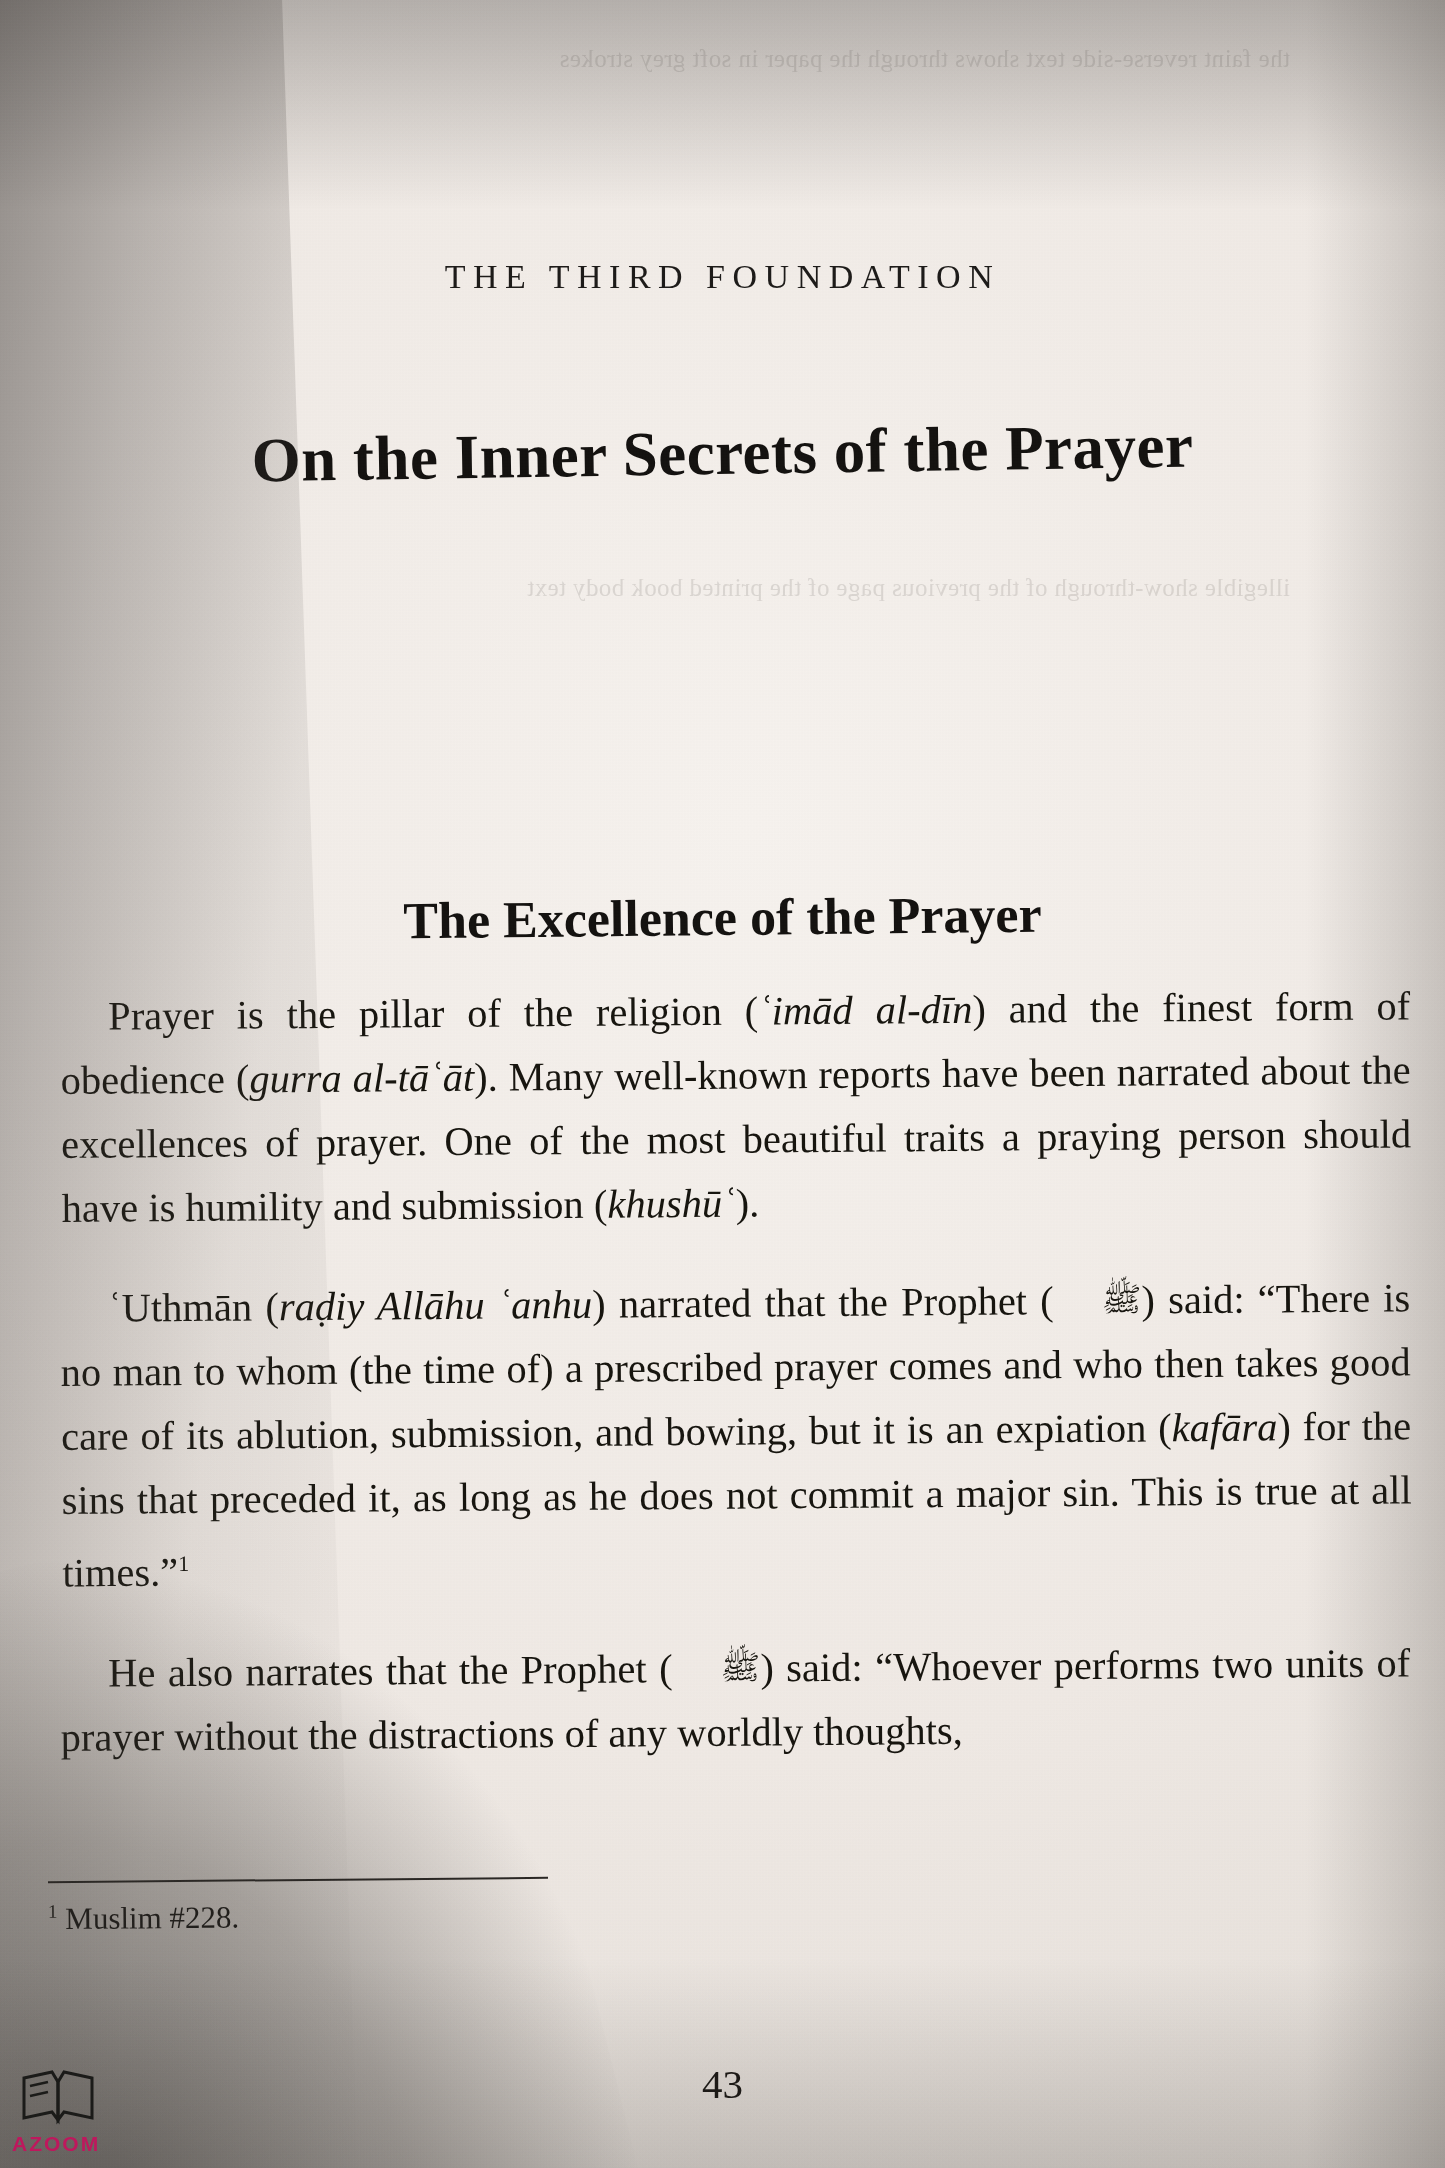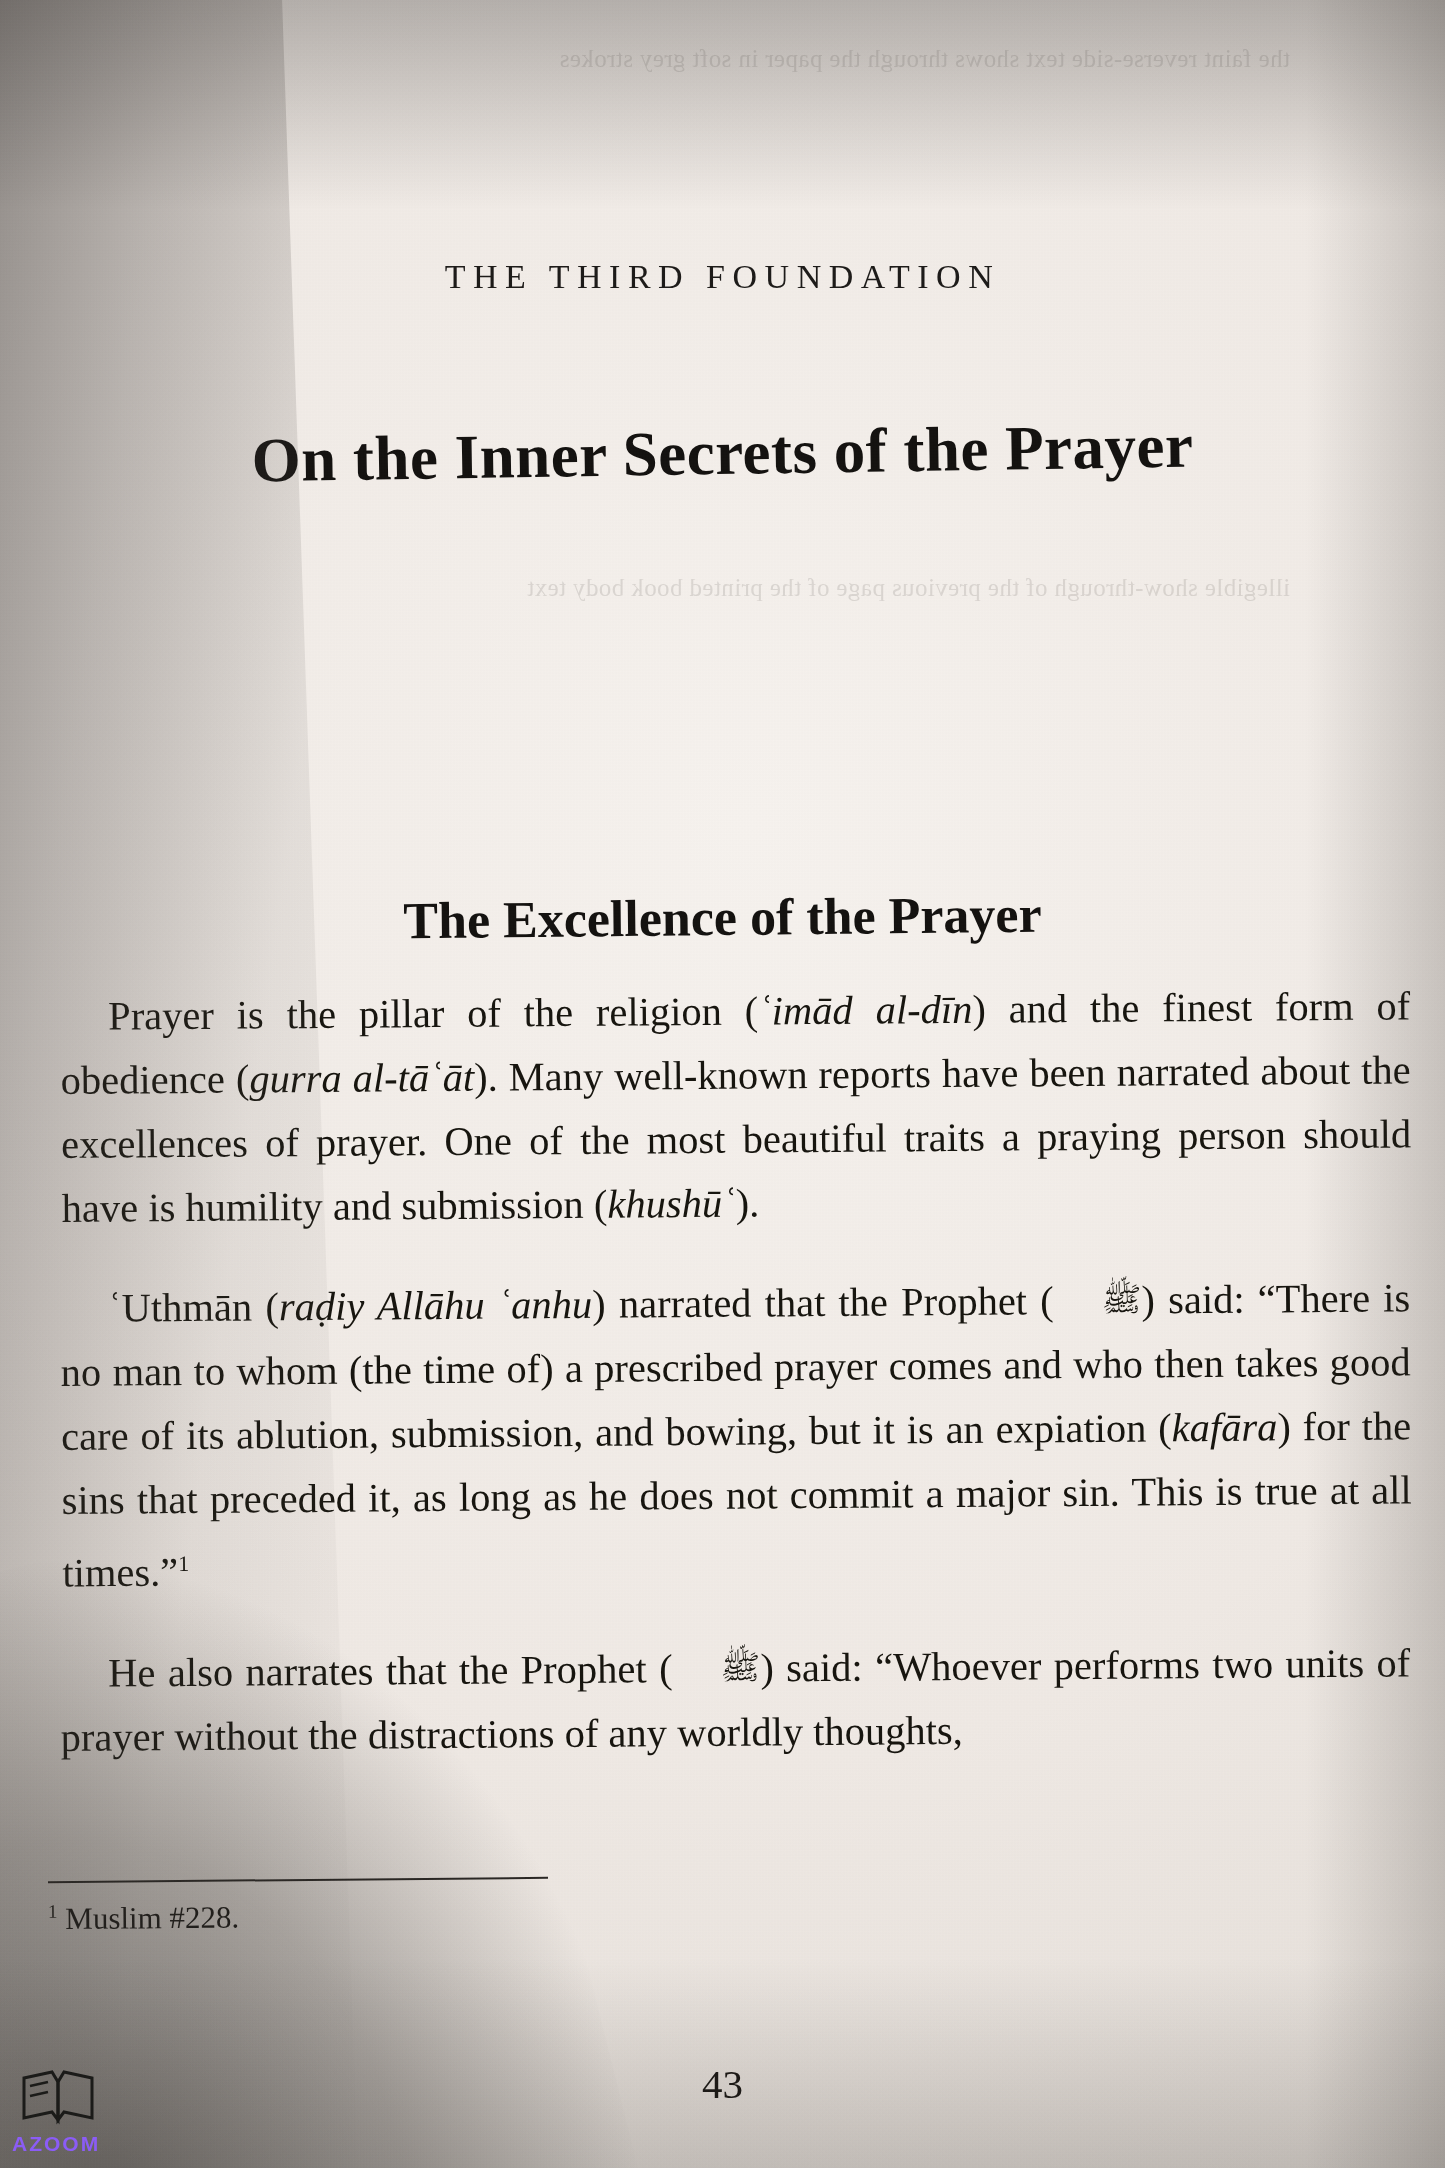--- a/index.html
+++ b/index.html
@@ -179,21 +179,21 @@
     pointer-events: none;
   }
   .watermark .wm-text {
     position: absolute;
     left: 4px;
     bottom: 4px;
     font-family: "Liberation Sans", sans-serif;
     font-size: 21px;
     letter-spacing: 2px;
     font-weight: 700;
-    color: #8b5cf6;
+    color: #be185d;
   }
   .watermark svg { position: absolute; left: 10px; top: 0; }
   .grain {
     position: absolute;
     inset: 0;
     pointer-events: none;
     opacity: 0.35;
     background-image:
       repeating-linear-gradient(0deg, rgba(0,0,0,0.012) 0px, rgba(0,0,0,0.012) 1px, rgba(255,255,255,0.012) 2px, rgba(255,255,255,0.012) 3px),
       repeating-linear-gradient(90deg, rgba(0,0,0,0.010) 0px, rgba(0,0,0,0.010) 1px, rgba(255,255,255,0.010) 2px, rgba(255,255,255,0.010) 3px);

